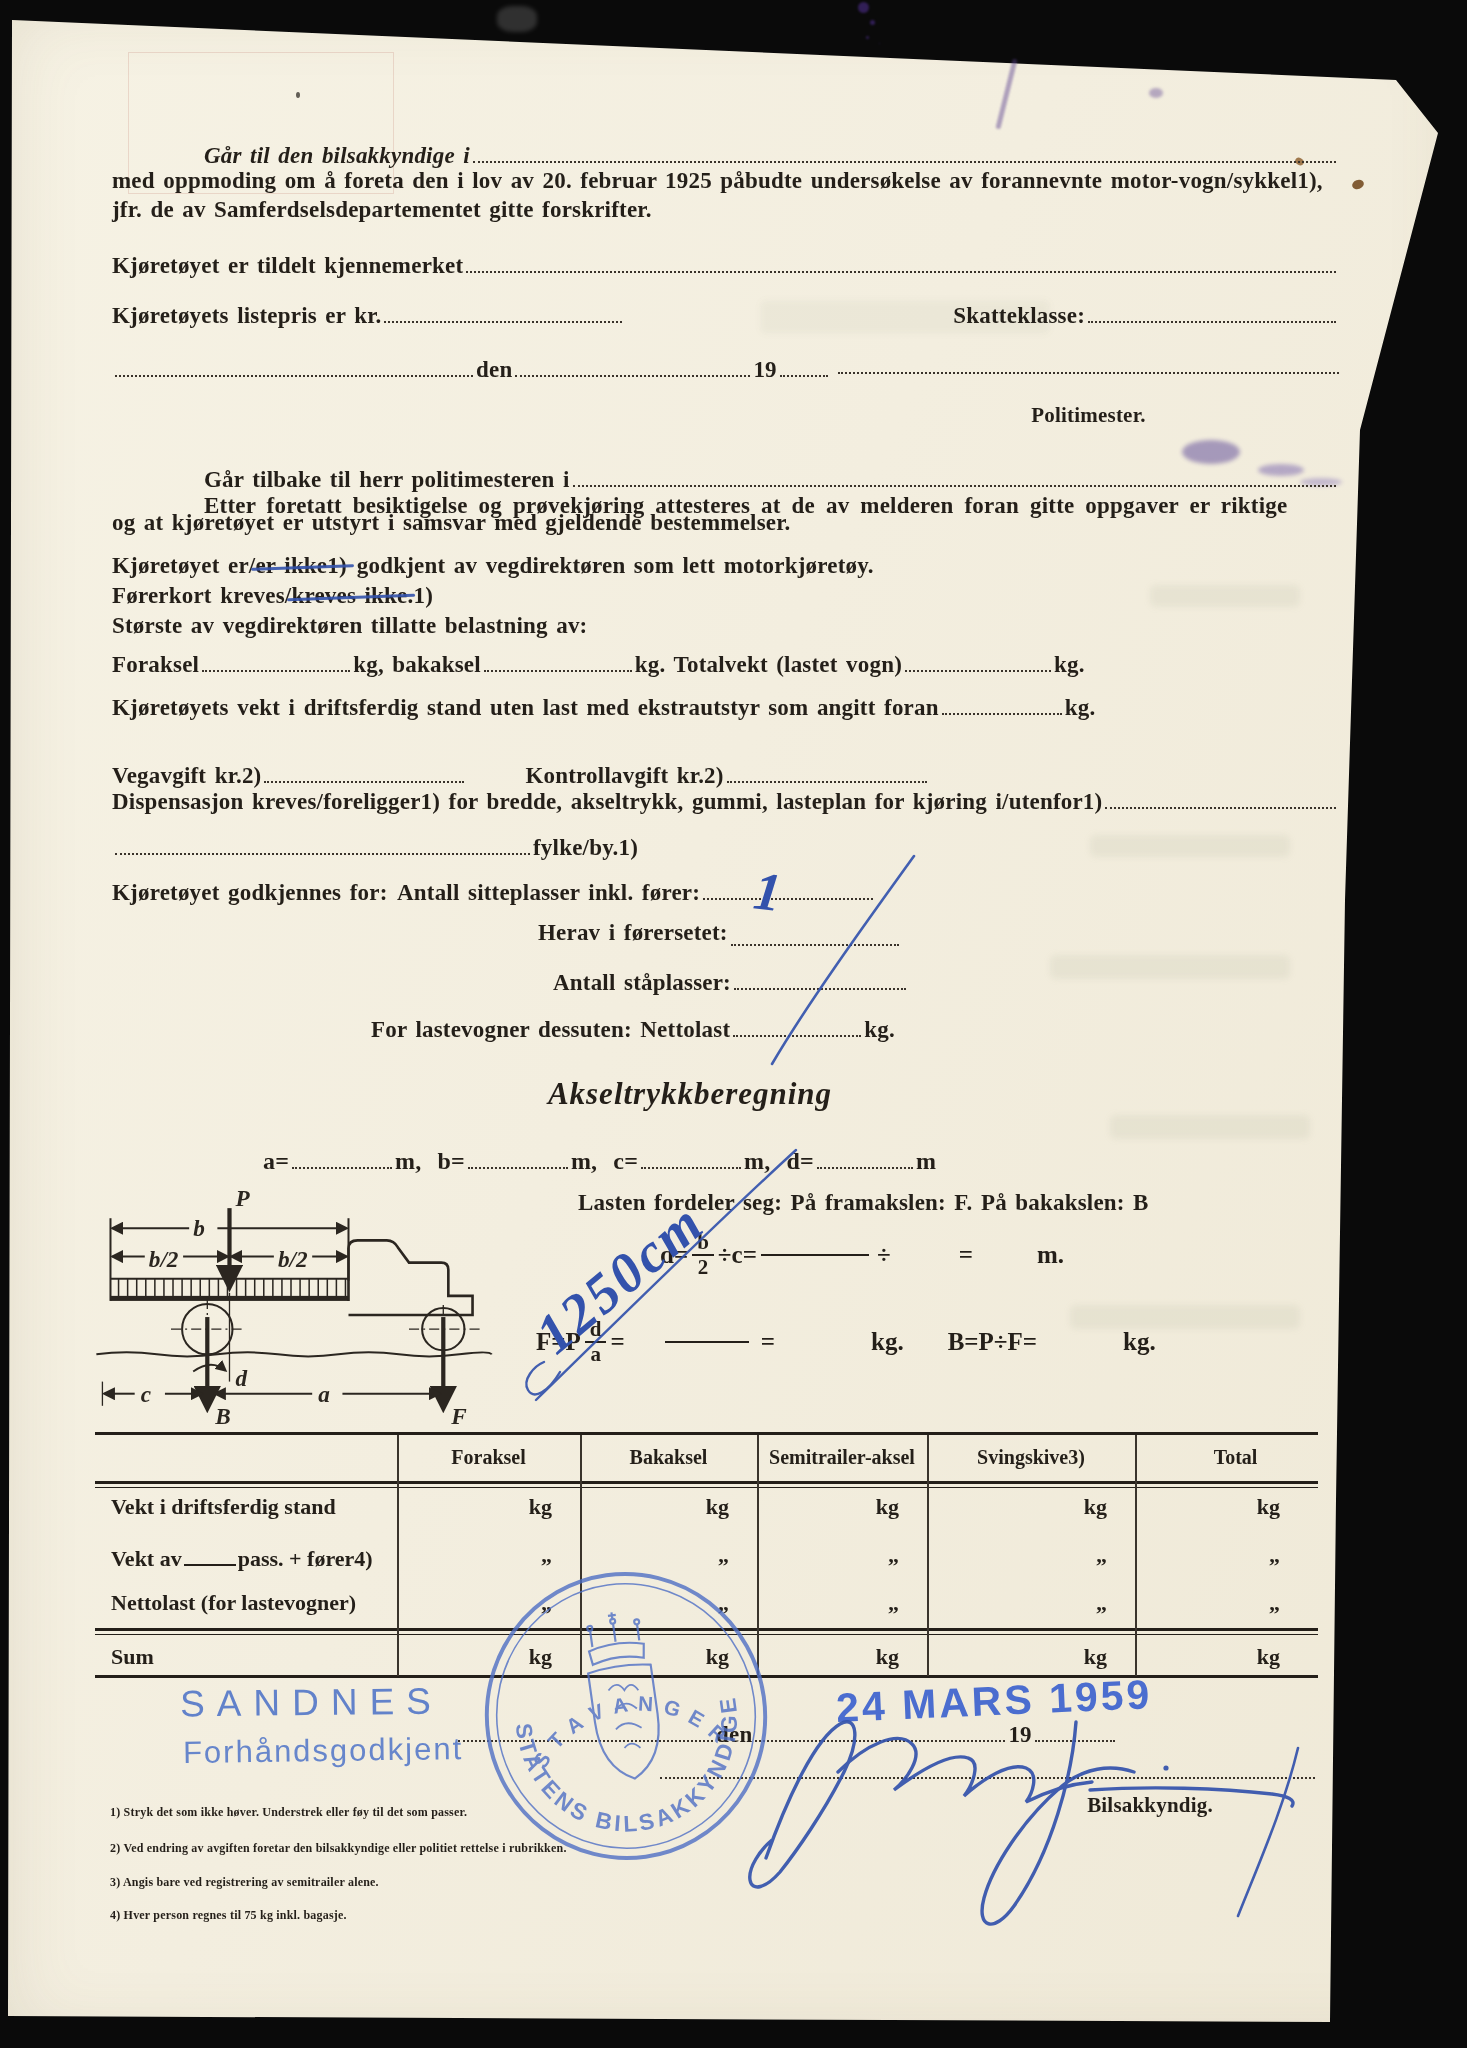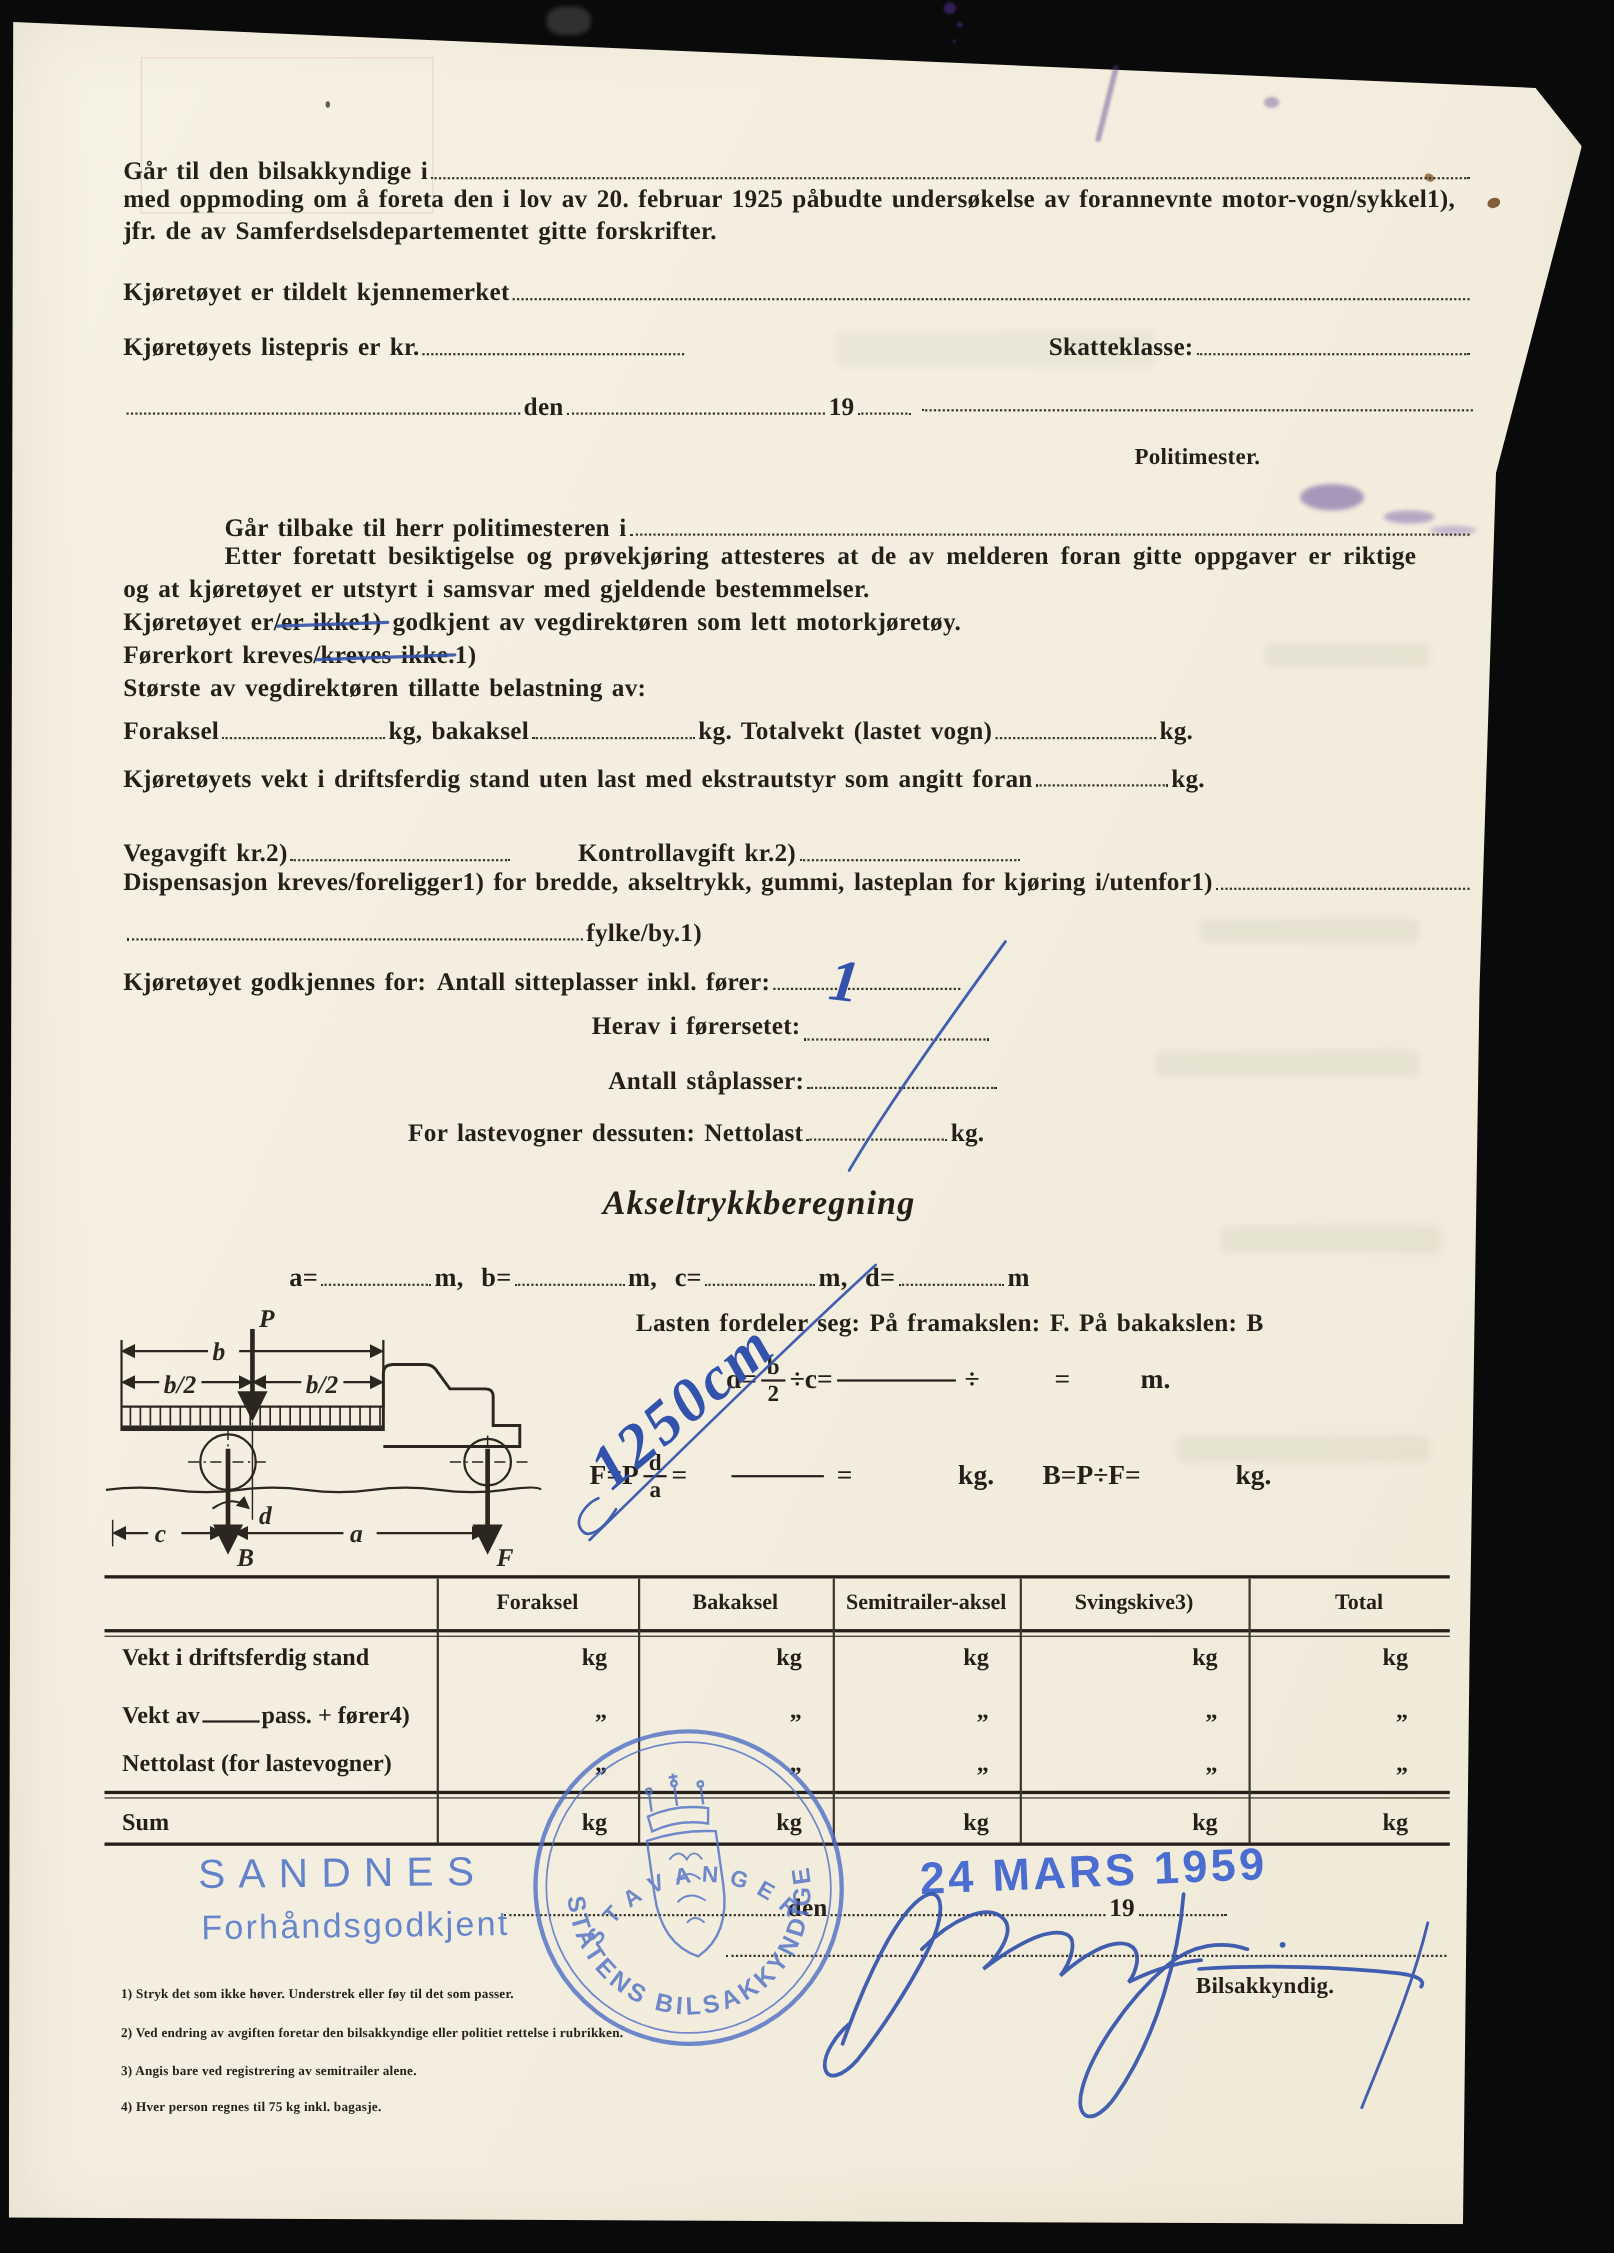--- a/index.html
+++ b/index.html
@@ -53,21 +53,21 @@
   <div class="smudge" style="left:296px;top:92px;width:4px;height:6px;background:#241f19;opacity:.7;"></div>
   <div class="smudge" style="left:497px;top:6px;width:40px;height:26px;background:#777;opacity:.35;filter:blur(2px);border-radius:40%;"></div>
   <div class="ghost" style="left:1150px;top:585px;width:150px;height:22px;"></div>
   <div class="ghost" style="left:1090px;top:835px;width:200px;height:22px;"></div>
   <div class="ghost" style="left:1050px;top:955px;width:240px;height:24px;"></div>
   <div class="ghost" style="left:1110px;top:1115px;width:200px;height:24px;"></div>
   <div class="ghost" style="left:1070px;top:1305px;width:230px;height:24px;"></div>
   <div class="ghost" style="left:760px;top:300px;width:290px;height:34px;opacity:.7;"></div>
 
   <div class="line" style="left:112px;right:128px;top:138px;">
-    <span style="">Går til den bilsakkyndige i</span>
+    <span style="margin-left:92px;font-style:italic;">Går til den bilsakkyndige i</span>
     <span class="dots grow"></span>
   </div>
   <div class="line" style="left:112px;top:168px;">
     <span>med oppmoding om å foreta den i lov av 20. februar 1925 påbudte undersøkelse av forannevnte motor-vogn/sykkel1),</span>
   </div>
   <div class="line" style="left:112px;top:197px;">
     <span>jfr. de av Samferdselsdepartementet gitte forskrifter.</span>
   </div>
 
   <div class="line" style="left:112px;right:128px;top:248px;">
@@ -93,21 +93,21 @@
     <span>Politimester.</span>
   </div>
 
   <div class="line" style="left:112px;right:128px;top:462px;">
     <span style="margin-left:92px;">Går tilbake til herr politimesteren i</span>
     <span class="dots grow"></span>
   </div>
   <div class="line" style="left:112px;top:493px;word-spacing:5px;">
     <span style="margin-left:92px;">Etter foretatt besiktigelse og prøvekjøring attesteres at de av melderen foran gitte oppgaver er riktige</span>
   </div>
-  <div class="line" style="left:112px;top:523px;justify-content:flex-end;">
+  <div class="line" style="left:112px;top:510px;justify-content:flex-end;">
     <span>og at kjøretøyet er utstyrt i samsvar med gjeldende bestemmelser.</span>
   </div>
   <div class="line" style="left:112px;top:553px;">
     <span>Kjøretøyet er/</span>
     <span class="bstrike">er ikke1)</span>
     <span style="margin-left:10px;">godkjent av vegdirektøren som lett motorkjøretøy.</span>
   </div>
   <div class="line" style="left:112px;top:583px;">
     <span>Førerkort kreves/</span>
     <span class="bstrike">kreves ikke</span>

